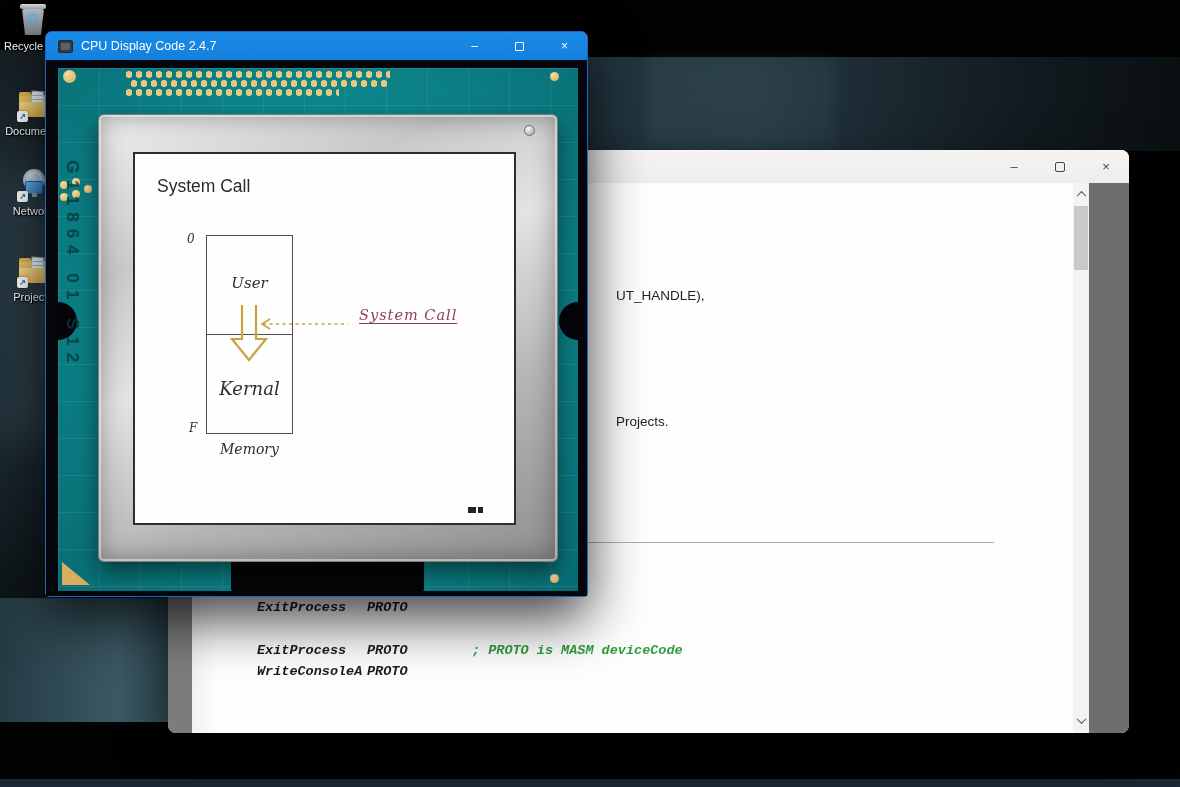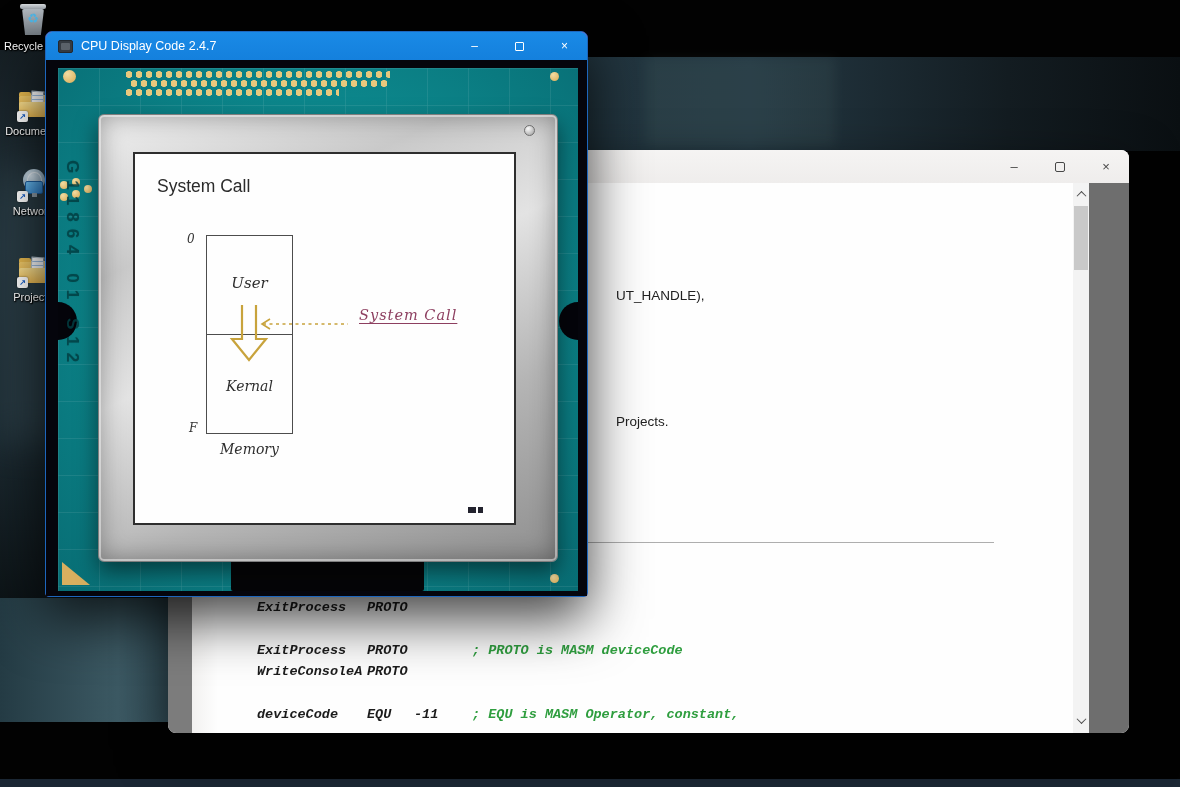--- a/index.html
+++ b/index.html
@@ -145,21 +145,21 @@
   
   .panel { position:absolute; left:34px; top:37px; width:383px; height:373px; background:#fefefe;
     border:2px solid #2e2e2e; }
   .pn-title { position:absolute; left:22px; top:22px; font-size:17.5px; color:#2b2b2b; }
   .mem-rect { position:absolute; left:71px; top:81px; width:87px; height:199px; border:1.5px solid #4d4d4d; }
   .mem-div { position:absolute; left:0; top:98px; width:100%; border-top:1.5px solid #4d4d4d; }
   .hand { font-family:"DejaVu Serif", cursive; font-style:italic; }
   .pn-zero { position:absolute; left:52px; top:78px;  font-size:12px; color:#333; }
   .pn-f    { position:absolute; left:54px; top:267px; font-size:12px; color:#333; }
   .pn-user   { position:absolute; left:71px; top:120px; width:87px; text-align:center; font-size:15px; color:#2e2e2e; }
-  .pn-kernal { position:absolute; left:71px; top:224px; width:87px; text-align:center; font-size:14px; color:#2e2e2e; }
+  .pn-kernal { position:absolute; left:71px; top:224px; width:87px; text-align:center; font-size:18px; color:#2e2e2e; }
   .pn-memory { position:absolute; left:61px; top:287px; width:107px; text-align:center; font-size:14px; color:#2e2e2e; }
   .pn-svg { position:absolute; left:0; top:0; }
   .pn-callout { position:absolute; left:224px; top:153px; font-size:14.5px; color:#8d3f60;
     text-decoration:underline; text-underline-offset:3px; white-space:nowrap; letter-spacing:1px; }
   .pn-watermark { position:absolute; left:333px; top:353px; width:15px; height:6px;
     background:linear-gradient(90deg,#23232e 0 55%, transparent 55% 66%, #23232e 66% 100%); }
 </style>
 </head>
 <body>
 
@@ -235,26 +235,20 @@
           <span class="cc2">PROTO</span>
         </div>
         <div class="code-line cl-2">
           <span class="cc1">ExitProcess</span>
           <span class="cc2">PROTO</span>
           <span class="ccm">; PROTO is MASM deviceCode</span>
         </div>
         <div class="code-line cl-3">
           <span class="cc1">WriteConsoleA</span>
           <span class="cc2">PROTO</span>
-        </div>
-        <div class="code-line cl-4">
-          <span class="cc1">deviceCode</span>
-          <span class="cc2">EQU</span>
-          <span class="cc3">-11</span>
-          <span class="ccm">; EQU is MASM Operator, constant,</span>
         </div>
       </div>
       <div class="wc-scroll">
         <div class="wc-arrow" style="top:2px;">
             <span class="chev chev-up"></span>
           </div>
         <div class="wc-thumb"></div>
         <div class="wc-arrow" style="bottom:4px;">
             <span class="chev chev-down"></span>
           </div>

